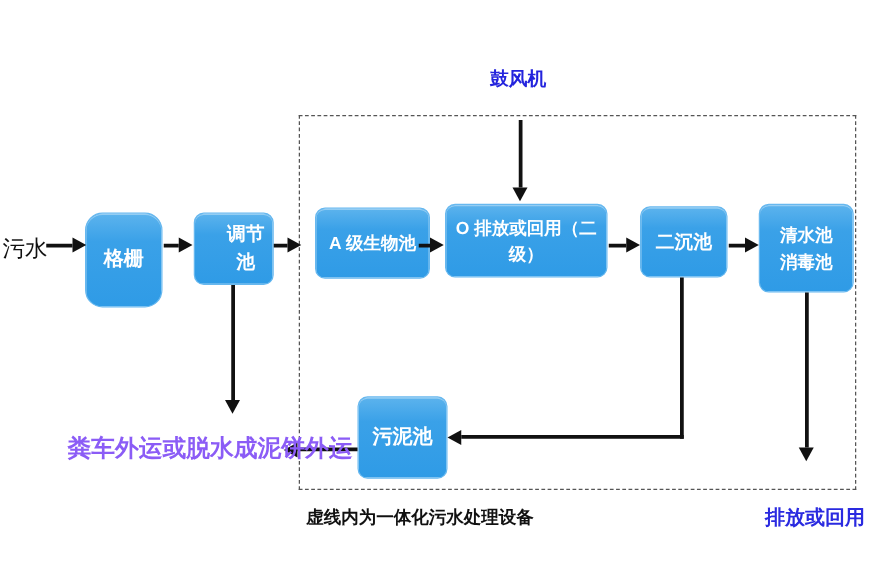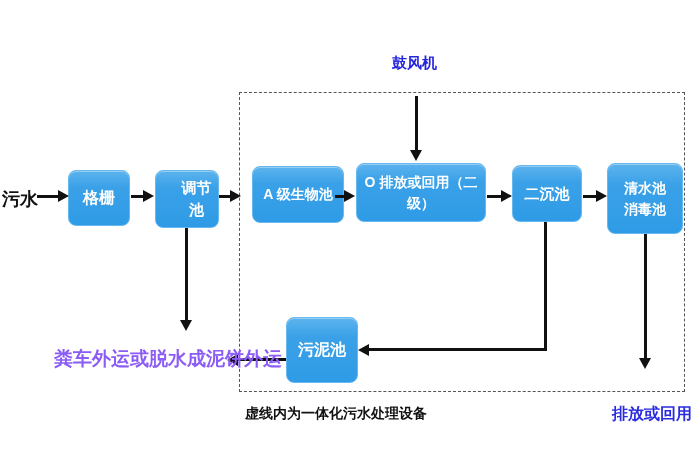--- a/index.html
+++ b/index.html
@@ -37,35 +37,35 @@
   .line-h{position:absolute;height:3px;background:#111;}
   .line-v{position:absolute;width:3px;background:#111;}
   .head-r{position:absolute;width:0;height:0;
     border-left:11px solid #111;border-top:6px solid transparent;border-bottom:6px solid transparent;}
   .head-l{position:absolute;width:0;height:0;
     border-right:11px solid #111;border-top:6px solid transparent;border-bottom:6px solid transparent;}
   .head-d{position:absolute;width:0;height:0;
     border-top:11px solid #111;border-left:6px solid transparent;border-right:6px solid transparent;}
   
   .lbl{position:absolute;white-space:nowrap;}
-  .lbl-black{color:#111;font-weight:bold;}
+  .lbl-black{color:#111;font-weight:normal;}
   .lbl-blue{color:#2b2bd8;font-weight:bold;}
 </style>
 </head>
 <body>
 
 <div id="canvas">
 
   <div class="enclosure" style="left:239px;top:92px;width:446px;height:300px;"></div>
 
   <div class="lbl lbl-black" style="left:2px;top:187px;font-size:18px;">污水</div>
 
   <div class="lbl lbl-blue" style="left:392px;top:54px;font-size:15px;color:#2424dd;">鼓风机</div>
 
-  <div class="node" style="left:68px;top:170px;width:62px;height:56px;font-size:16px;">
+  <div class="node" style="left:68px;top:170px;width:62px;height:76px;font-size:16px;border-radius:14px;">
     <span>格栅</span>
   </div>
 
   <div class="node" style="left:155px;top:170px;width:64px;height:58px;font-size:15px;padding-left:19px;">
     <span>调节池</span>
   </div>
 
   <div class="node" style="left:242px;top:166px;width:92px;height:57px;font-size:14px;margin-left:10px;">
     <span>A 级生物池</span>
   </div>

